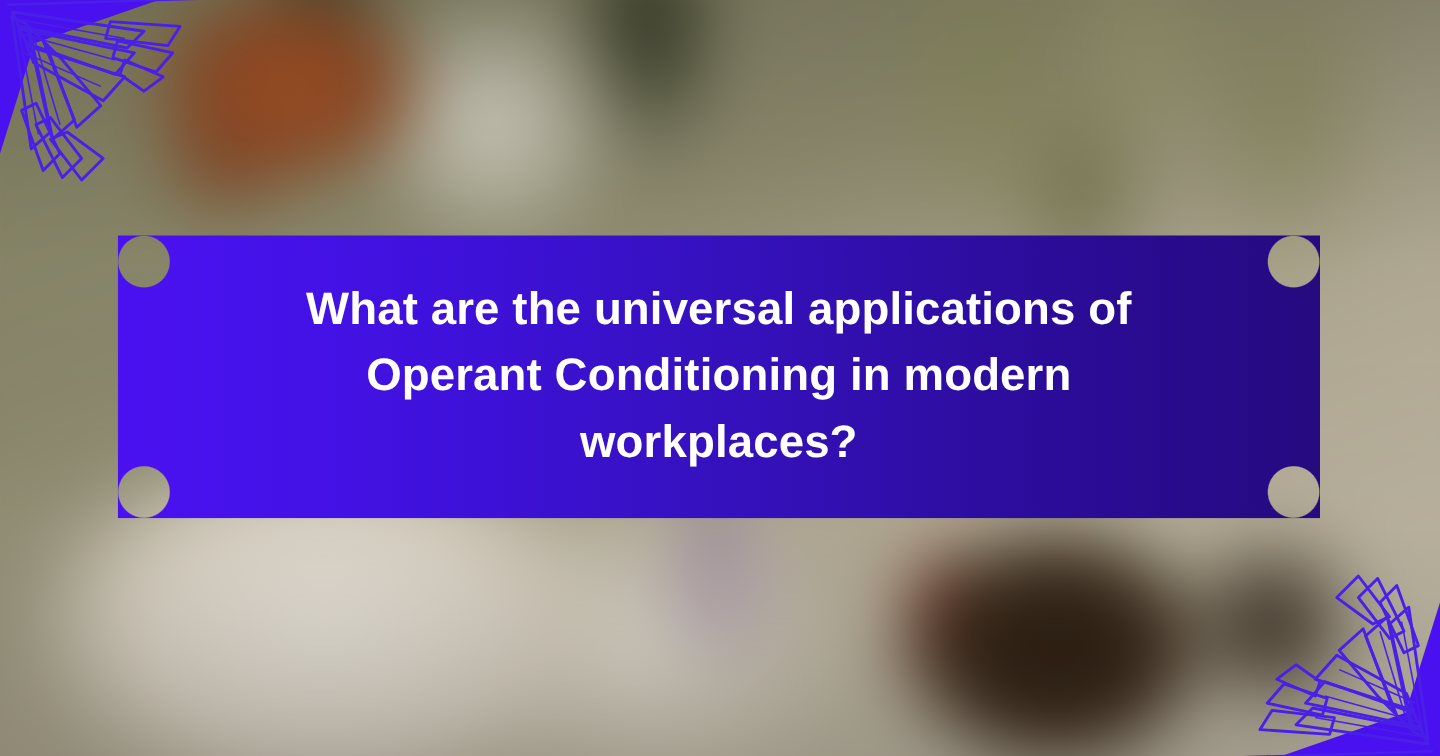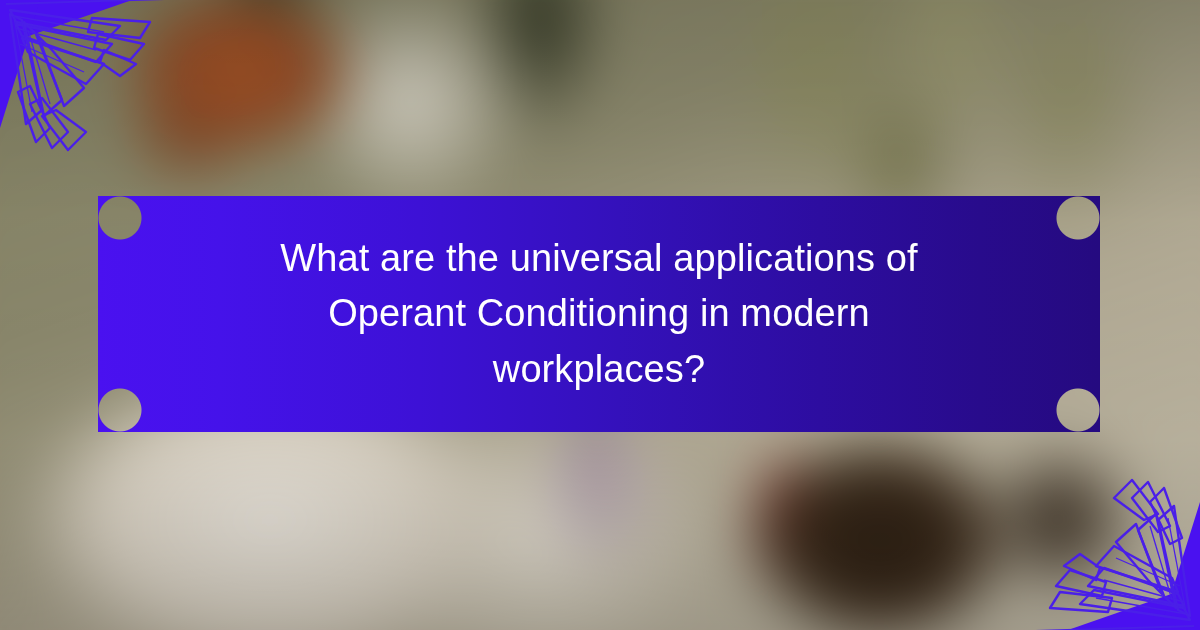--- a/index.html
+++ b/index.html
@@ -101,21 +101,21 @@
       radial-gradient(circle 22px at calc(100% - 22px) calc(100% - 22px), transparent 0 21px, #000 22px);
     mask-composite: intersect;
   }
 
   .banner-title {
     margin: 12px;
     padding: 0 70px;
     color: #ffffff;
     font-family: "Liberation Sans", sans-serif;
     font-size: 38px;
-    font-weight: 400;
+    font-weight: 700;
     line-height: 1.46;
     text-align: center;
     letter-spacing: 0.1px;
     max-width: 760px;
   }
 </style>
 </head>
 <body>
 
 <div id="canvas">

